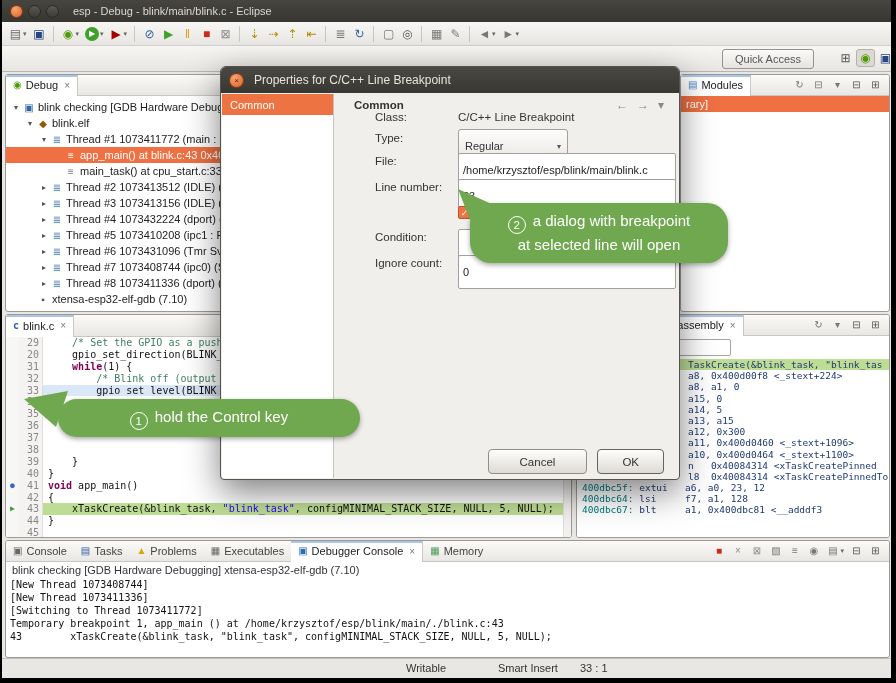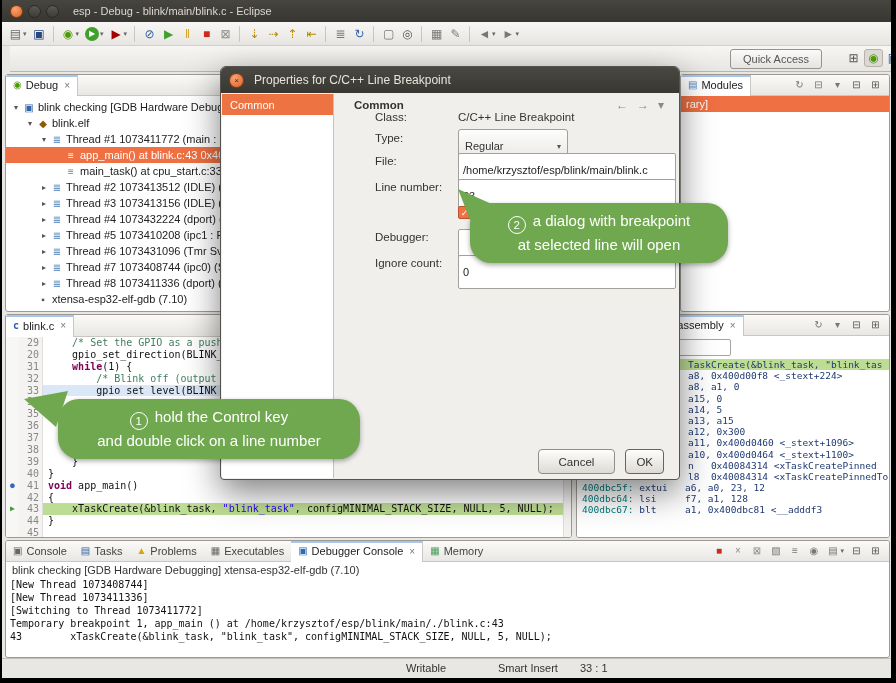--- a/index.html
+++ b/index.html
@@ -8,21 +8,21 @@
 
   
   .titlebar{position:absolute;left:0;top:0;right:0;height:22px;background:linear-gradient(#474540,#383631);display:flex;align-items:center;z-index:3;}
   .wbtn{width:13px;height:13px;border-radius:50%;flex:none;}
   .wbtn.close{margin-left:8px;background:radial-gradient(circle at 35% 30%,#f6a471,#dd6227);border:1px solid #8e3d10;}
   .wbtn.mm{margin-left:5px;background:linear-gradient(#5b5852,#3e3c37);border:1px solid #2b2a26;}
   .title-text{color:#dcd8d0;font-size:11px;margin-left:14px;white-space:nowrap;}
 
   .toolbar{position:absolute;left:0;right:0;background:linear-gradient(#f7f6f4,#e8e6e2);display:flex;align-items:center;padding-left:4px;z-index:2;}
   .tb1{top:22px;height:24px;border-bottom:1px solid #d2cfca;}
-  .tb2{top:46px;height:26px;border-bottom:1px solid #b9b6b1;margin-left:8px;}
+  .tb2{top:46px;height:26px;border-bottom:1px solid #b9b6b1;}
   .tbi{display:inline-flex;align-items:center;height:18px;padding:0 2px;margin:0 1px;border-radius:3px;}
   .tbi .g{display:inline-flex;align-items:center;justify-content:center;min-width:13px;height:14px;font-size:12px;line-height:1;border-radius:3px;}
   .tbi .dd{font-size:7px;color:#666;margin-left:1px;}
   .tbi.sep{width:2px;height:16px;border-left:1px solid #c9c6c1;margin:0 4px;padding:0;}
   .tbi.round .g{width:14px;height:14px;border-radius:50%;font-size:8px;}
   .tbi.pressed{background:#dcd9d4;border:1px solid #b5b2ac;}
   .qa-btn{position:absolute;left:720px;top:3px;height:20px;padding:0 12px;border:1px solid #979490;border-radius:3px;background:linear-gradient(#fbfaf9,#e6e4e0);font-size:11px;color:#555;display:flex;align-items:center;}
   .tb2-icons{position:absolute;left:834px;top:3px;display:flex;}
 
   
@@ -97,22 +97,22 @@
   .dlg-section{position:absolute;left:20px;top:5px;font-size:11.5px;font-weight:bold;color:#333;}
   .dlg-nav{position:absolute;right:14px;top:4px;display:flex;gap:9px;color:#8a8a8a;font-size:12px;}
   .flabel{position:absolute;left:41px;font-size:11.5px;color:#333;}
   .fvalue{position:absolute;left:124px;font-size:11.5px;color:#333;}
   .dinput{position:absolute;left:124px;width:218px;height:34px;border:1px solid #a39f99;border-radius:2px;background:#fff;font-size:11px;padding:8px 4px;color:#222;font-family:"Liberation Sans",sans-serif;}
   .dcombo{position:absolute;left:124px;width:110px;height:20px;border:1px solid #a39f99;border-radius:3px;background:linear-gradient(#fdfdfc,#e8e6e2);font-size:11px;color:#333;display:flex;align-items:center;padding:16px 6px;}
   .dcombo .chev{margin-left:auto;font-size:8px;color:#555;}
   .dcheck{position:absolute;left:124px;width:13px;height:13px;background:#ee7342;border:1px solid #c4512a;border-radius:2px;color:#fff;font-size:9px;display:flex;align-items:center;justify-content:center;}
   .dcheck-label{position:absolute;left:143px;font-size:11.5px;color:#333;}
   .dlg-btns{position:absolute;right:14px;top:355px;display:flex;gap:10px;}
-  .dbtn{height:25px;padding:0 20px;border:1px solid #928f89;border-radius:4px;background:linear-gradient(#fdfdfc,#dedbd5);font-size:11.5px;color:#333;display:inline-flex;align-items:center;}
-  .dbtn.ok{border-color:#67645e;padding:0 10px;}
+  .dbtn{height:25px;padding:0 31px;border:1px solid #928f89;border-radius:4px;background:linear-gradient(#fdfdfc,#dedbd5);font-size:11.5px;color:#333;display:inline-flex;align-items:center;}
+  .dbtn.ok{border-color:#67645e;padding:0 24px;}
 
   
   .callout{position:absolute;z-index:20;background:#6fa84e;color:#fff;border-radius:21px;text-align:center;font-size:15px;line-height:1.45;padding:7px 8px;box-shadow:0 2px 5px rgba(0,0,0,.35);}
   .cnum-badge{display:inline-flex;width:18px;height:18px;border:1.5px solid #fff;border-radius:50%;align-items:center;justify-content:center;font-size:11.5px;margin-right:7px;vertical-align:-3px;}
   .callout svg{position:absolute;overflow:visible;}
   .co1{left:56px;top:399px;width:302px;}
   .co2{left:468px;top:203px;width:258px;}
 </style>
 </head>
 <body>
@@ -729,39 +729,38 @@
 
       <span class="flabel" style="top:61px;">File:</span>
       <input class="dinput" style="top: 59px;" value="/home/krzysztof/esp/blink/main/blink.c">
 
       <span class="flabel" style="top:87px;">Line number:</span>
       <input class="dinput" style="top: 85px;" value="33">
 
       <span class="dcheck" style="top:112px;">✓</span>
       <span class="dcheck-label" style="top:112px;">Enabled</span>
 
-      <span class="flabel" style="top:137px;">Debugger:</span>
+      <span class="flabel" style="top:137px;">Condition:</span>
       <input class="dinput" style="top: 135px;" value="">
 
       <span class="flabel" style="top:163px;">Ignore count:</span>
       <input class="dinput" style="top: 161px;" value="0">
 
       <span class="dlg-btns">
         <span class="dbtn">Cancel</span>
         <span class="dbtn ok">OK</span>
       </span>
     </div>
   </div>
 
   <div class="callout co1">
     <svg width="46" height="38" style="left:-34px;top:-8px;">
       <polygon points="0,8 44,0 32,36" fill="#6fa84e"></polygon>
     </svg>
     <div><span class="cnum-badge">1</span><span>hold the Control key</span></div>
-    <div>and double click on a line number</div>
   </div>
 
   <div class="callout co2">
     <svg width="38" height="32" style="left:-12px;top:-14px;">
       <polygon points="0,0 36,16 12,31" fill="#6fa84e"></polygon>
     </svg>
     <div><span class="cnum-badge">2</span><span>a dialog with breakpoint</span></div>
     <div>at selected line will  open</div>
   </div>
 

